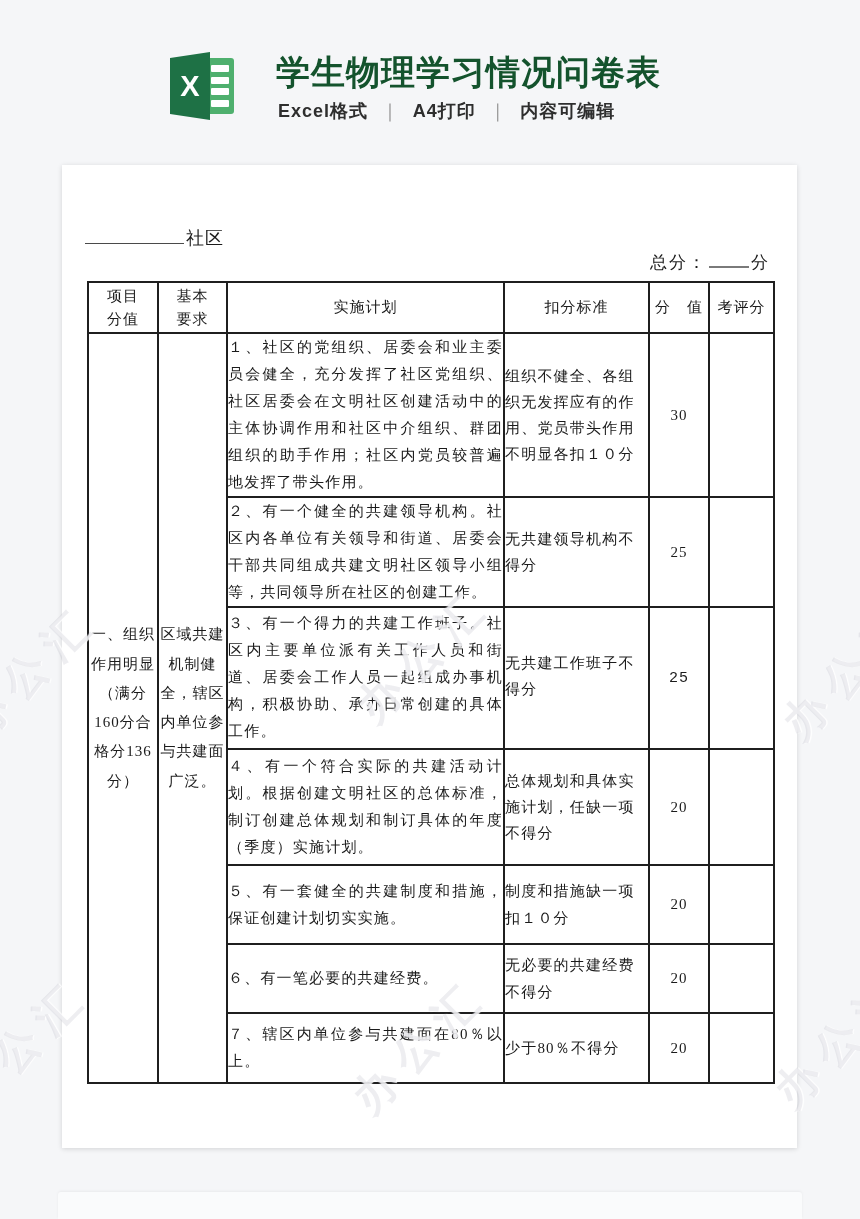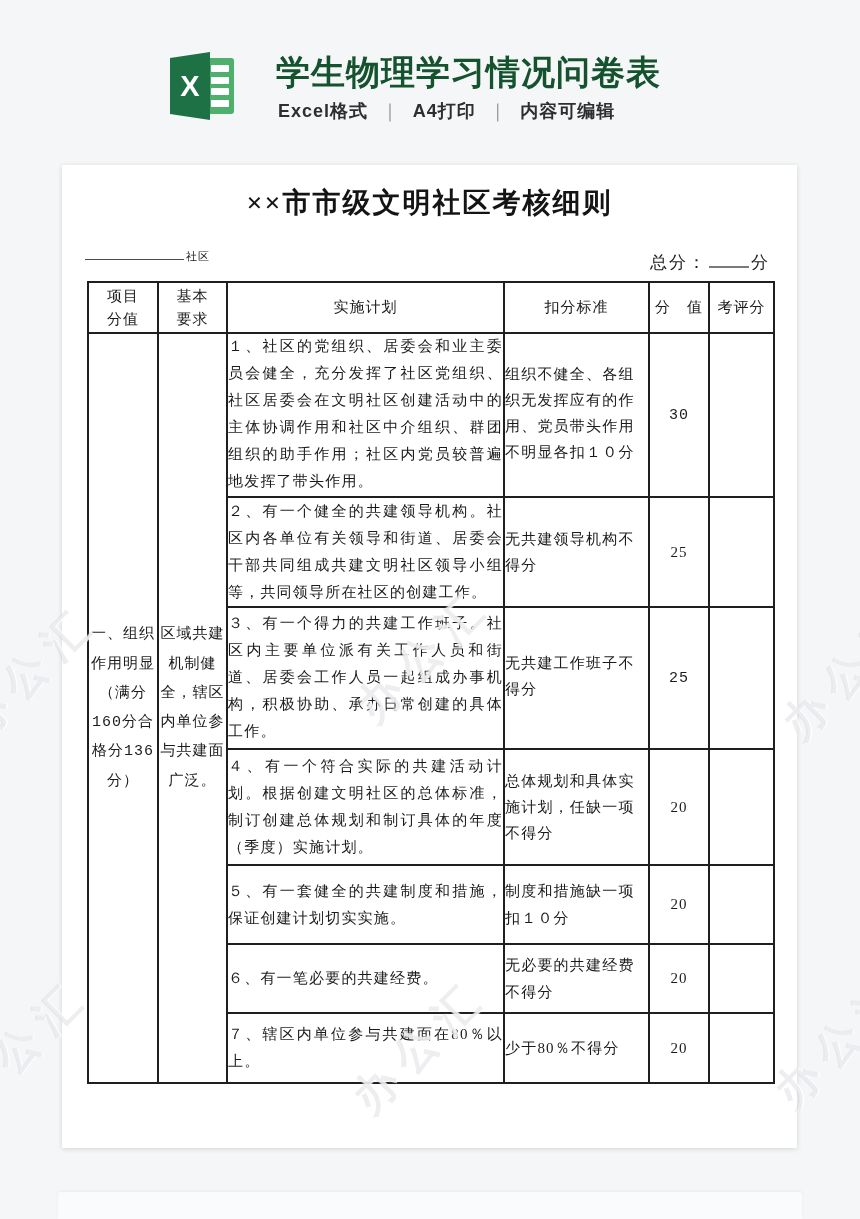--- a/index.html
+++ b/index.html
@@ -44,21 +44,21 @@
     position:absolute; left:62px; top:165px; width:735px; height:983px;
     background:#ffffff;
     box-shadow:0 1px 5px rgba(0,0,0,0.14);
   }
   .doc-serif { font-family:"Liberation Serif","DejaVu Serif",serif; color:#1b1b1b; }
 
   .doc-title {
     position:absolute; left:0; right:0; top:19px;
     text-align:center; font-size:28px; font-weight:600; letter-spacing:2px; color:#141414;
   }
-  .community-line { position:absolute; left:23px; top:80px; font-size:11px; letter-spacing:1px; }
+  .community-line { position:absolute; left:23px; top:61px; font-size:18px; letter-spacing:1px; }
   .blank-short {
     display:inline-block; width:99px; height:15px;
     border-bottom:1px solid #4a4a4a; vertical-align:baseline; margin-right:2px;
   }
   .total-line { position:absolute; right:27px; top:86px; font-size:17px; letter-spacing:2px;text-align:center; }
   .blank-total {
     display:inline-block; width:40px; height:14px;
     border-bottom:2px solid #7a7a7a; vertical-align:baseline; margin:0 2px;
   }
 
@@ -66,21 +66,21 @@
   .assess-table {
     position:absolute; left:25px; top:116px;
     border-collapse:collapse; table-layout:fixed; width:686px;
   }
   .assess-table td { border:2px solid #1f1f1f; vertical-align:middle; padding:0; }
   .th-cell { font-size:15px; text-align:center; white-space:pre-line; line-height:1.5; letter-spacing:1px; height:51px; }
   .group-cell { font-size:15px; text-align:center; line-height:1.95; letter-spacing:1px; padding:4px 6px; }
   .content-cell { font-size:15px; line-height:1.8; text-align:justify; padding:6px 11px 6px 13px; letter-spacing:1.2px; }
   .deduct-cell { font-size:15px; line-height:1.75; padding:6px 9px; letter-spacing:1.2px; }
   .score-cell { font-size:15px; text-align:center; letter-spacing:1px;margin-left:9px; }
-  .tr-1 td { height:148px;font-family:Liberation Mono, monospace; }
+  .tr-1 td { height:148px; }
   .tr-2 td { height:103px; }
   .tr-3 td { height:142px;font-family:Liberation Mono, monospace; }
   .tr-4 td { height:116px;border-radius:11px; }
   .tr-5 td { height:79px; }
   .tr-6 td { height:69px; }
   .tr-7 td { height:70px; }
 
   
   .wm {
     position:absolute; z-index:5; pointer-events:none; white-space:nowrap;
@@ -131,21 +131,20 @@
 </div>
 
 <div class="brand-title">学生物理学习情况问卷表</div>
 
 <div class="brand-sub">
   <span>Excel格式</span><span class="sep">｜</span><span>A4打印</span><span class="sep">｜</span><span>内容可编辑</span>
 </div>
 
 <div class="sheet doc-serif">
 
-  <div class="doc-title">××市市级文明社区考核细则</div>
 
   <div class="community-line">
     <span class="blank-short"></span><span>社区</span>
   </div>
 
   <div class="total-line">
     <span>总分：</span><span class="blank-total"></span><span>分</span>
   </div>
 
   <table class="assess-table">

